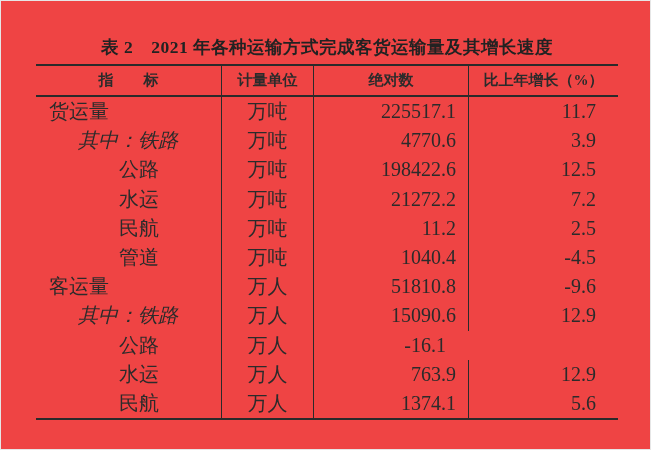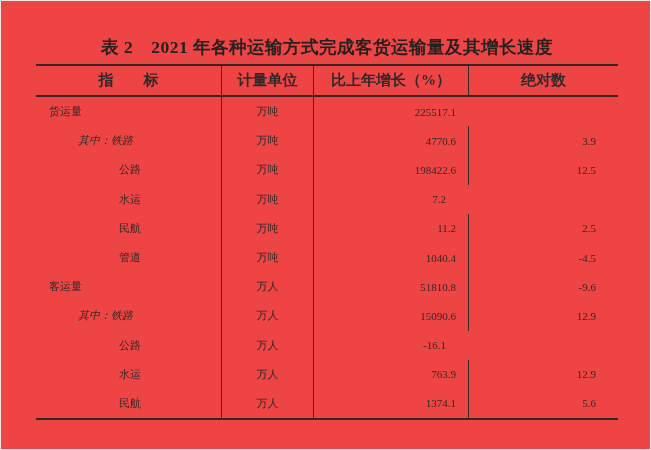--- a/index.html
+++ b/index.html
@@ -46,21 +46,21 @@
     height: 29px;
     border-bottom: 2px solid #2a2a2a;
     font-weight: bold;
     font-size: 15px;
   }
   .thead .cell {
     justify-content: center;
   }
   .trow {
     height: 29.2px;
-    font-size: 11px;
+    font-size: 20px;
   }
   .cell {
     display: flex;
     align-items: center;
     box-sizing: border-box;
     white-space: nowrap;
     overflow: hidden;
   }
   .c2, .c3, .c4 {
     border-left: 1px solid #2a2a2a;
@@ -78,45 +78,47 @@
 
 <div class="canvas">
 
   <div class="doc-title">表 2　2021 年各种运输方式完成客货运输量及其增长速度</div>
 
   <div class="stat-table">
 
     <div class="thead">
       <div class="cell c1">指　　标</div>
       <div class="cell c2">计量单位</div>
+      <div class="cell c3">绝对数</div>
       <div class="cell c4">比上年增长（%）</div>
-      <div class="cell c3">绝对数</div>
     </div>
 
     <div>
         <div class="trow">
     <div class="cell c1 indent-0">货运量</div>
     <div class="cell c2">万吨</div>
     <div class="cell c3">225517.1</div>
+    <div class="cell c4">11.7</div>
   </div>
         <div class="trow">
     <div class="cell c1 indent-1">其中：铁路</div>
     <div class="cell c2">万吨</div>
     <div class="cell c3">4770.6</div>
     <div class="cell c4">3.9</div>
   </div>
         <div class="trow">
     <div class="cell c1 indent-2">公路</div>
     <div class="cell c2">万吨</div>
     <div class="cell c3">198422.6</div>
     <div class="cell c4">12.5</div>
   </div>
         <div class="trow">
     <div class="cell c1 indent-2">水运</div>
     <div class="cell c2">万吨</div>
+    <div class="cell c3">21272.2</div>
     <div class="cell c4">7.2</div>
   </div>
         <div class="trow">
     <div class="cell c1 indent-2">民航</div>
     <div class="cell c2">万吨</div>
     <div class="cell c3">11.2</div>
     <div class="cell c4">2.5</div>
   </div>
         <div class="trow">
     <div class="cell c1 indent-2">管道</div>

